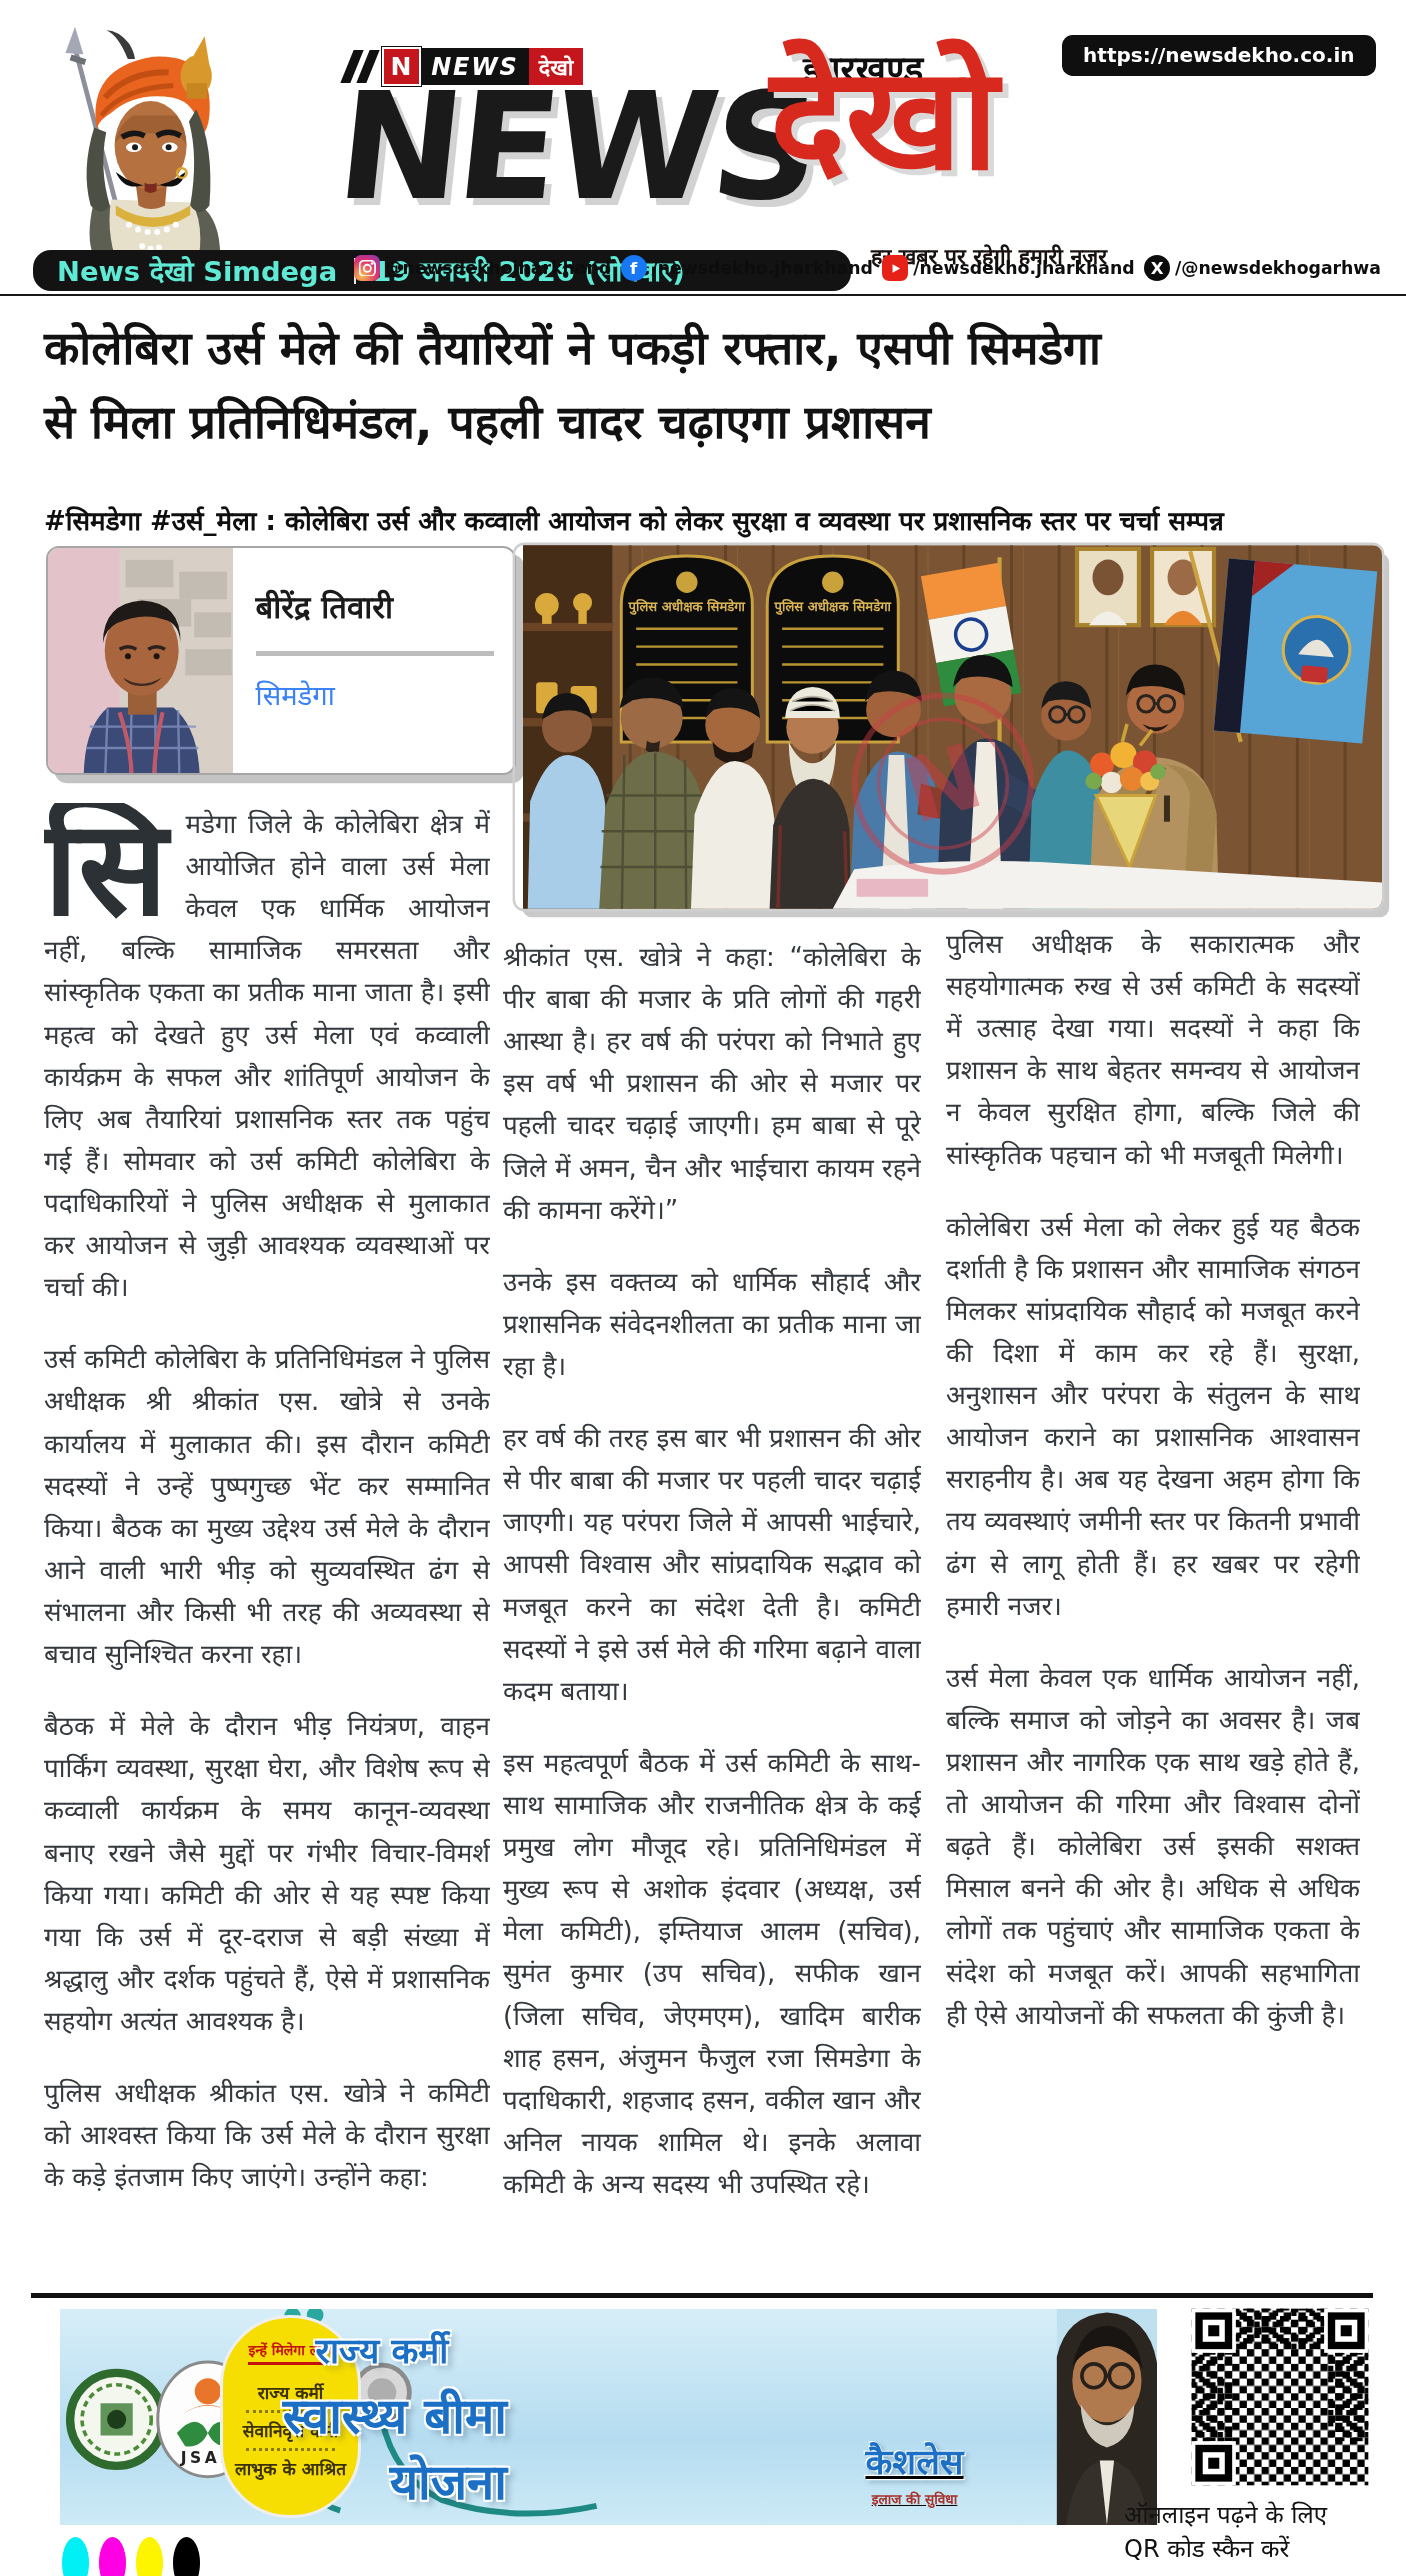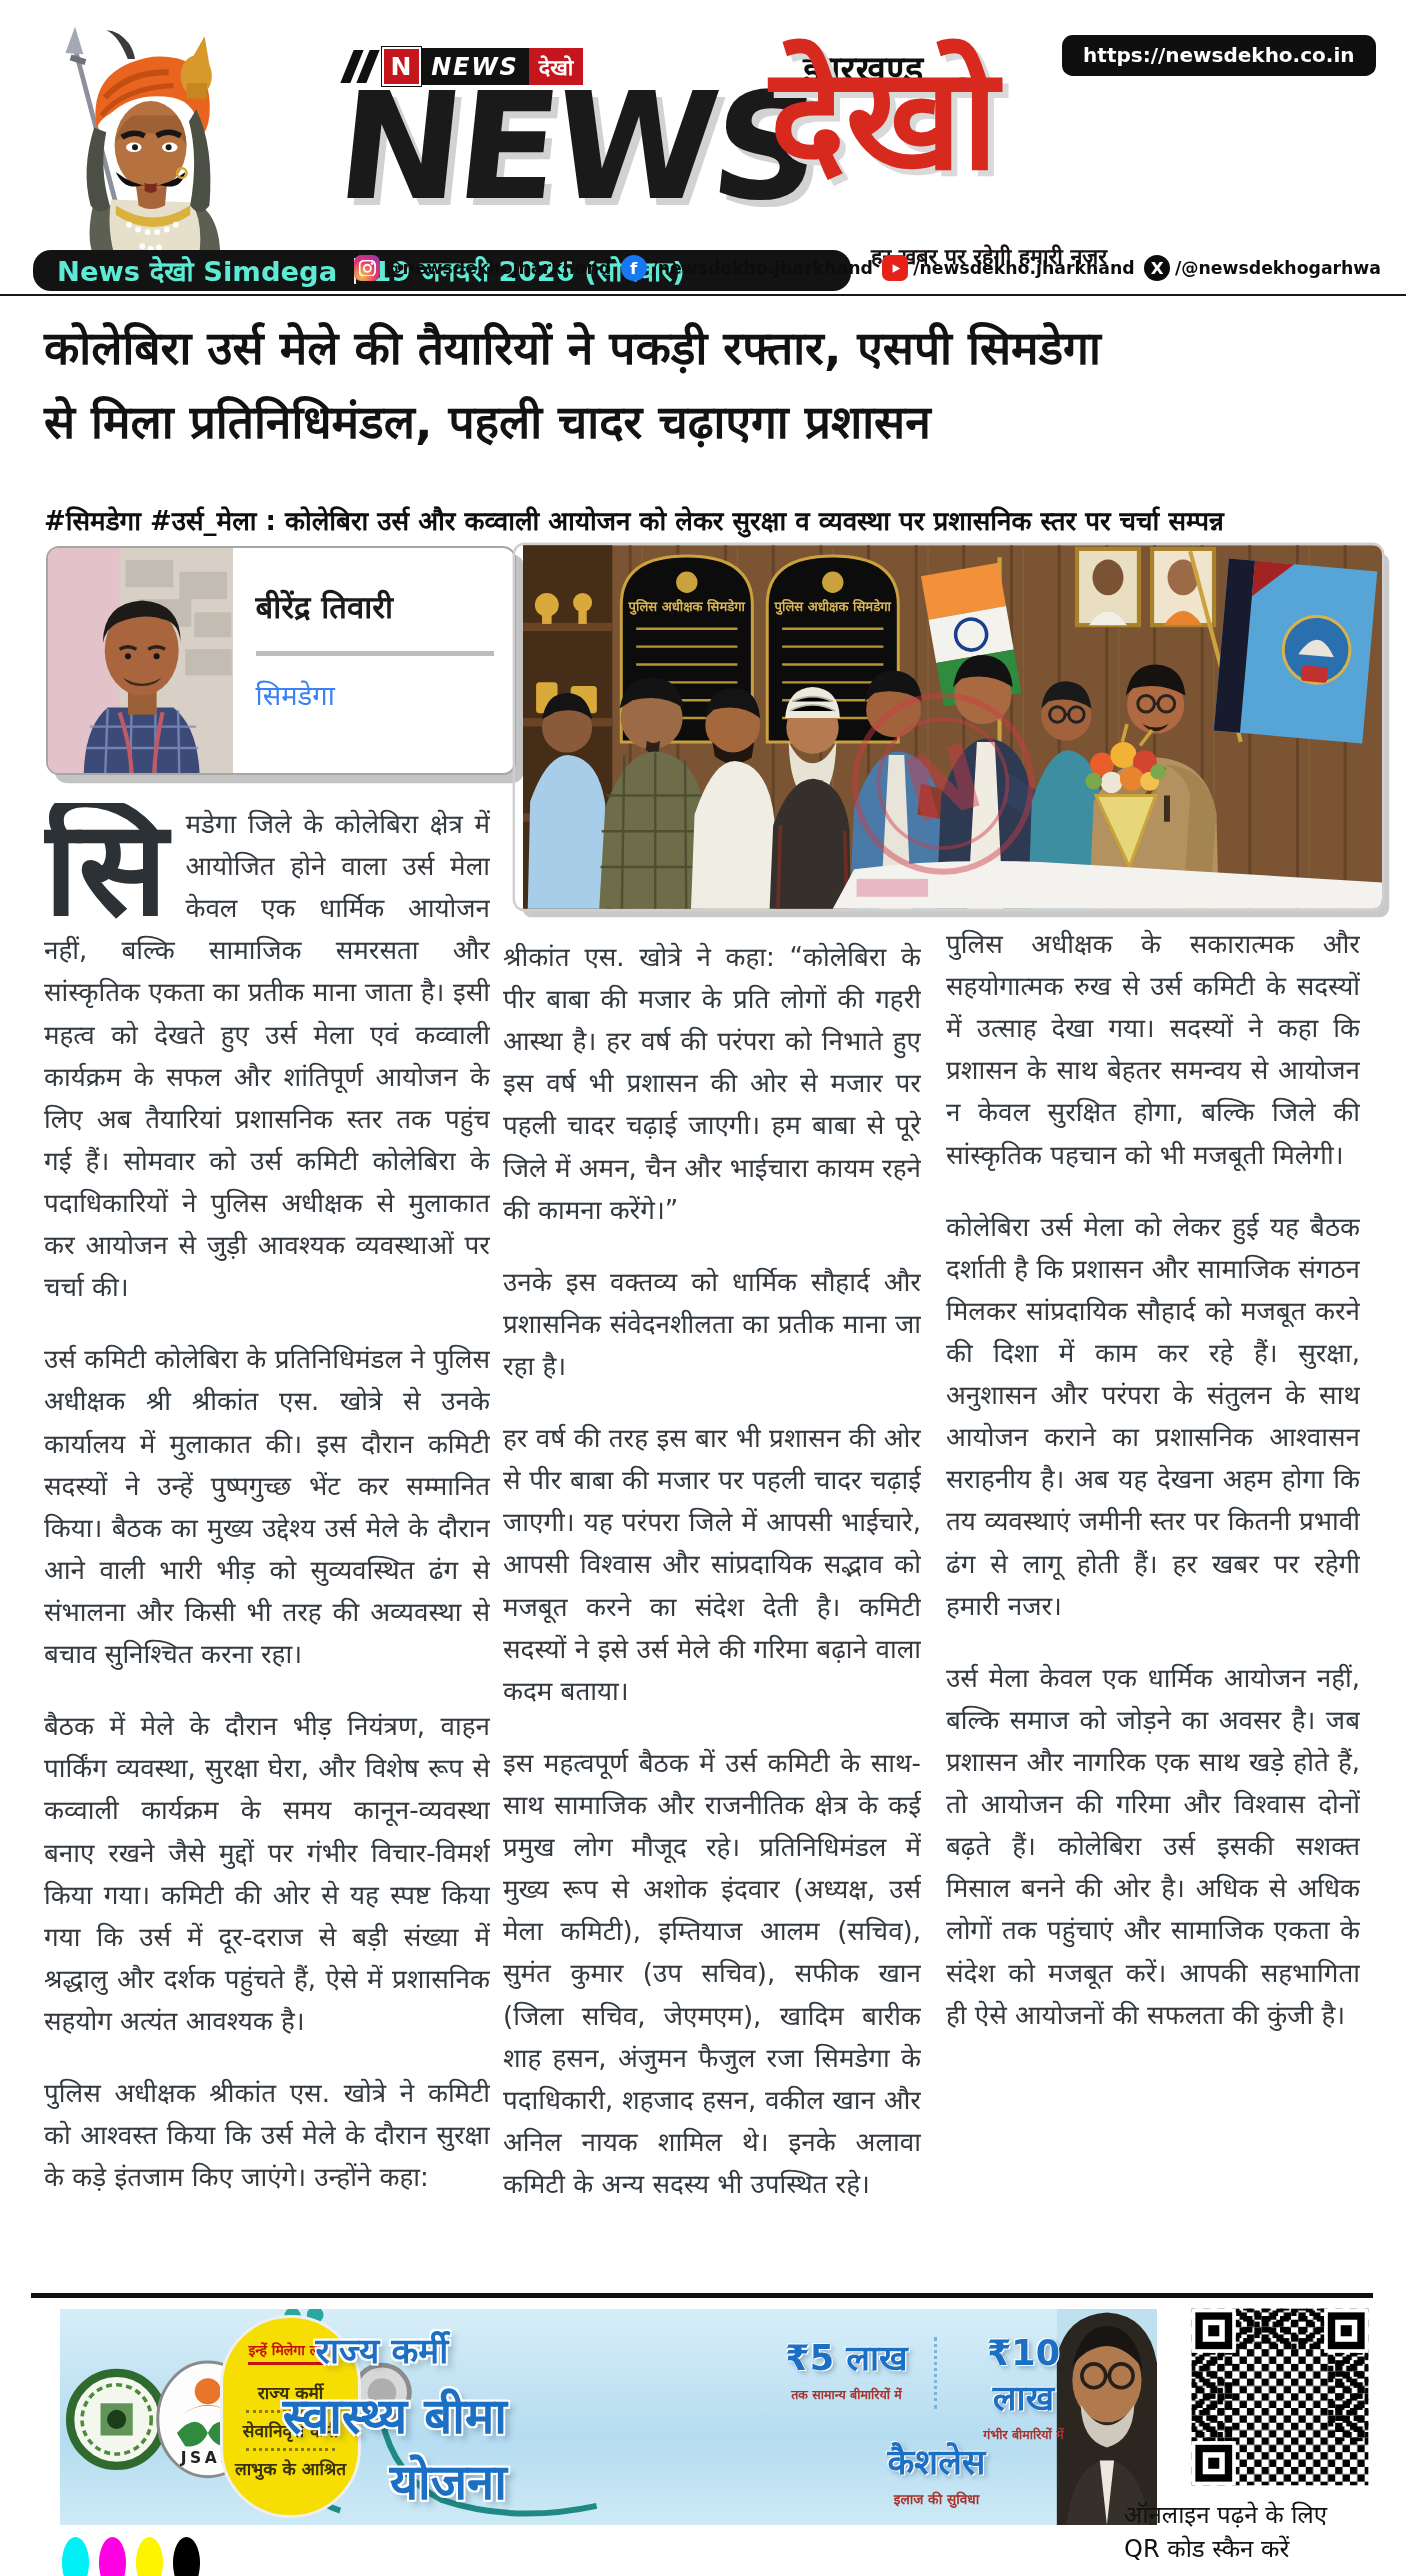--- a/index.html
+++ b/index.html
@@ -78,21 +78,21 @@
   .ad-scheme{position:absolute;left:197px;top:16.7px;width:250px;text-align:center;color:#1b6fc4;
              font-weight:bold;text-shadow:1.8px 1.8px 0 #fff,-1.8px -1.8px 0 #fff,1.8px -1.8px 0 #fff,-1.8px 1.8px 0 #fff,4.8px 4.8px 6px rgba(30,60,90,.35);}
   .ad-scheme .l1{font-size:35px;}
   .ad-scheme .l2{font-size:49px;margin-top:8.3px;text-align:right;}
   .ad-amounts{position:absolute;left:721px;top:24px;display:flex;gap:21.5px;align-items:flex-start;}
   .amount{width:131px;text-align:center;}
   .amount .val{font-size:35px;font-weight:bold;color:#1b6fc4;
                text-shadow:1.2px 1.2px 0 #fff,-1.2px -1.2px 0 #fff,3px 3px 4.8px rgba(30,60,90,.35);}
   .amount .sub{font-size:12.5px;font-weight:bold;color:#a8322c;margin-top:6px;}
   .amount-sep{width:0;height:72px;border-left:3px dotted #7fb3d6;margin-top:3.6px;}
-  .ad-cashless{position:absolute;left:775px;top:128px;width:203px;text-align:center;}
+  .ad-cashless{position:absolute;left:753px;top:128px;width:203px;text-align:center;text-decoration:underline;}
   .ad-cashless .val{font-size:35px;font-weight:bold;color:#1b6fc4;
                     text-shadow:1.2px 1.2px 0 #fff,-1.2px -1.2px 0 #fff,3px 3px 4.8px rgba(30,60,90,.35);}
   .ad-cashless .sub{font-size:13.7px;font-weight:bold;color:#a8322c;margin-top:4.8px;}
   .benefit-box{position:absolute;left:160px;top:6px;width:141px;height:203px;background:#f6dd02;
                border:3.6px solid #efefef;border-radius:70px;box-sizing:border-box;
                text-align:center;padding-top:21.5px;}
   .benefit-title{font-size:14px;font-weight:bold;color:#c41212;border-bottom:3px solid #c41212;
                  display:inline-block;padding-bottom:3.6px;margin-bottom:9.5px;}
   .benefit-item{font-size:17.3px;font-weight:bold;color:#3c3208;padding:6px 0;}
   .benefit-dots{width:89px;margin:0 auto;border-top:3px dotted #8a7a10;}
@@ -536,31 +536,20 @@
       <div class="benefit-item">सेवानिवृत्त कर्मी</div>
       <div class="benefit-dots"></div>
       <div class="benefit-item">लाभुक के आश्रित</div>
     </div>
 
     <div class="ad-scheme">
       <div class="l1">राज्य कर्मी</div>
       <div class="l2">स्वास्थ्य बीमा योजना</div>
     </div>
 
-    <div class="ad-amounts">
-      <div class="amount">
-        <div class="val">₹5 लाख</div>
-        <div class="sub">तक सामान्य बीमारियों में</div>
-      </div>
-      <div class="amount-sep"></div>
-      <div class="amount">
-        <div class="val">₹10 लाख</div>
-        <div class="sub">गंभीर बीमारियों में</div>
-      </div>
-    </div>
 
     <div class="ad-cashless">
       <div class="val">कैशलेस</div>
       <div class="sub">इलाज की सुविधा</div>
     </div>
   </div>
 
   <div class="qr-box">
     <svg viewBox="0 0 100 100" width="184" height="184">
       <rect width="100" height="100" fill="#fff"></rect>

